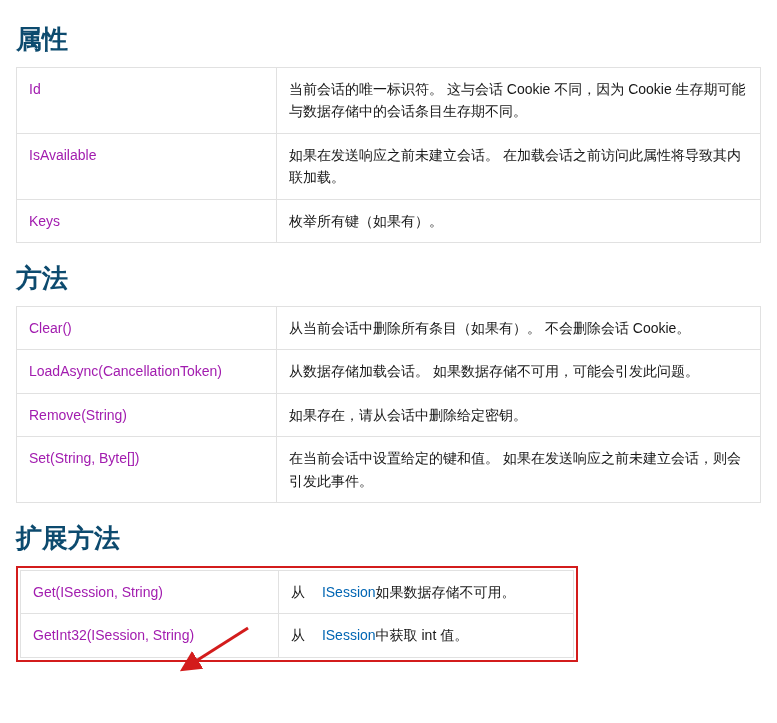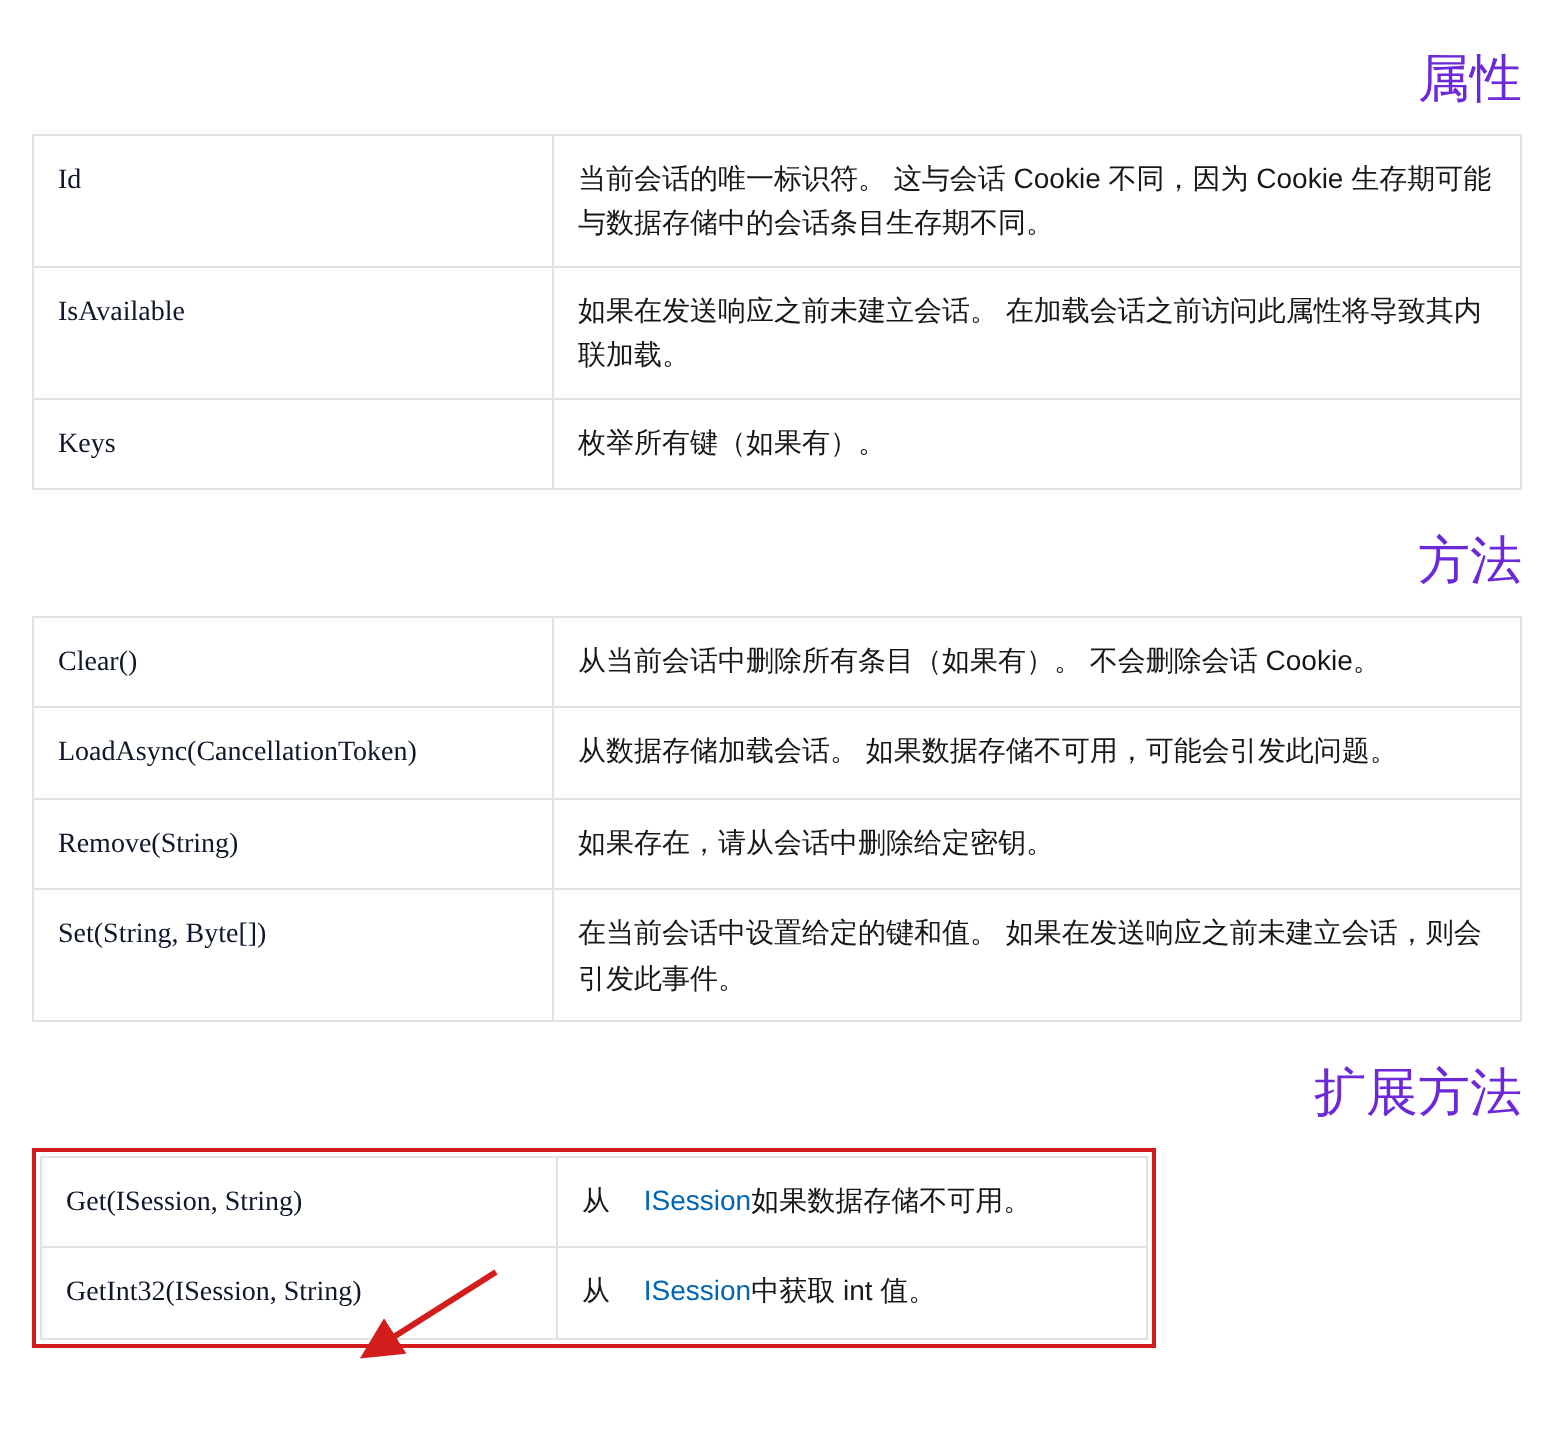--- a/index.html
+++ b/index.html
@@ -7,44 +7,42 @@
     margin: 0;
     padding: 10px 16px;
     font-family: "Segoe UI", "Microsoft YaHei", sans-serif;
     font-size: 14px;
     color: #171717;
     width: 777px;
     background: #fff;
   }
   h2.section-heading {
     font-size: 26px;
-    font-weight: 400;
+    font-weight: 700;
     margin: 12px 0 10px 0;
-    color: #6d28d9;
-    text-align: right;
+    color: #0c4a6e;
   }
   table.api-table {
     width: 100%;
     border-collapse: collapse;
     margin-bottom: 18px;
   }
   table.api-table td {
     border: 1px solid #e1e1e1;
     padding: 10px 12px;
     vertical-align: top;
     font-size: 14px;
     line-height: 1.6;
   }
   table.api-table td.name-col {
     width: 260px;
   }
   .link {
-    color: #0f172a;
+    color: #a21caf;
     cursor: pointer;
-    font-family: Liberation Serif, serif;
   }
   .inline-link {
     color: #0065b3;
     cursor: pointer;
     margin-left: 13px;
   }
   .ext-wrap {
     position: relative;
     border: 2px solid #d31c1c;
     padding: 2px;

